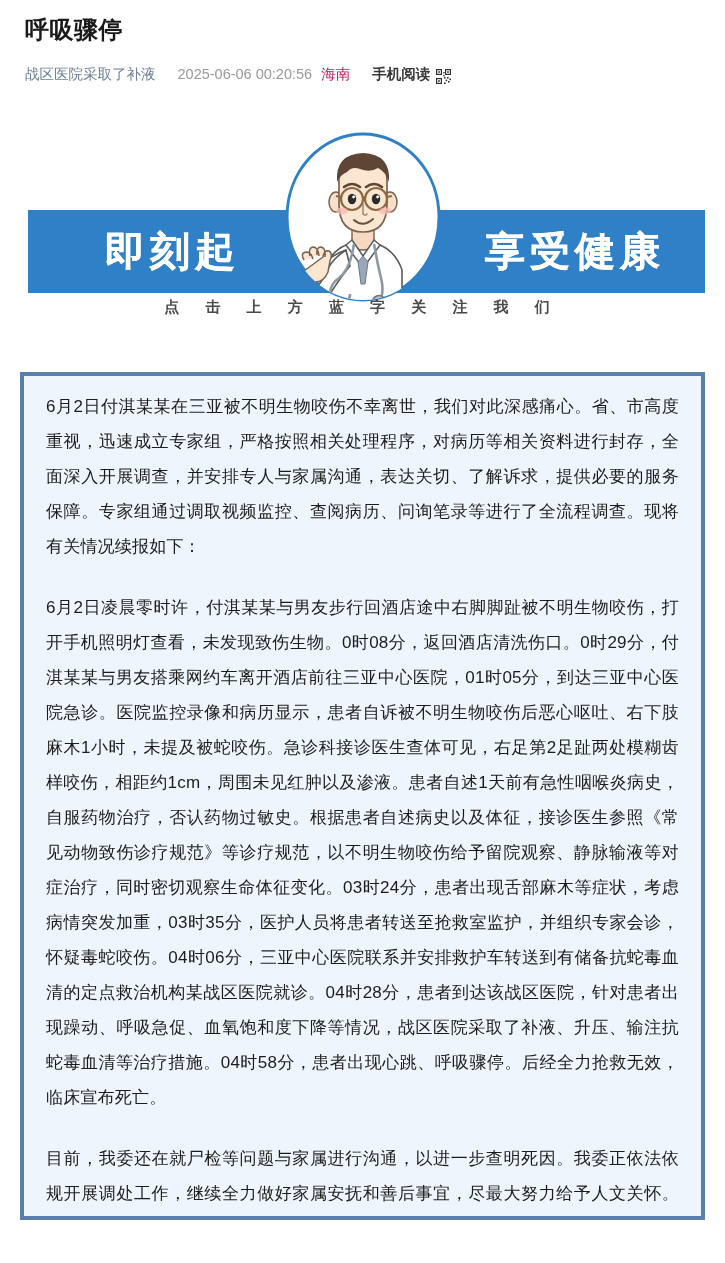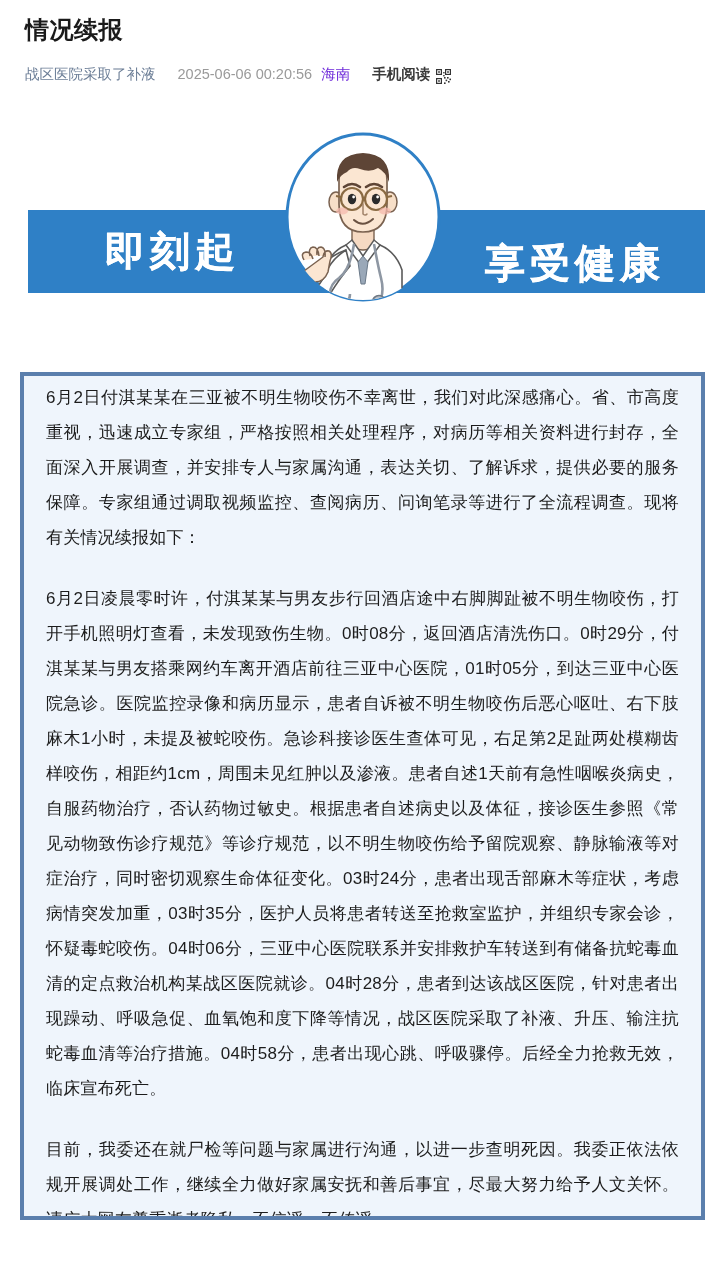--- a/index.html
+++ b/index.html
@@ -37,21 +37,21 @@
     white-space: nowrap;
   }
   .byline-source {
     color: #6b7d96;
   }
   .byline-datetime {
     color: #9a9a9a;
     margin-left: 22px;
   }
   .byline-region {
-    color: #6d28d9;
+    color: #be185d;
     margin-left: 9px;
   }
   .byline-mobile {
     color: #3a3a3a;
     margin-left: 22px;
     font-weight: bold;
   }
   .qr-icon {
     margin-left: 6px;
     display: inline-block;
@@ -82,21 +82,21 @@
     height: 68px;
     line-height: 83px;
     font-size: 40px;
     font-weight: 900;
     color: #ffffff;
     letter-spacing: 5px;
     font-family: "DejaVu Sans", "Liberation Sans", sans-serif;
     -webkit-text-stroke: 0.4px #ffffff;
   }
   .banner-text-left  { left: 105px; }
-  .banner-text-right { right: 60px; margin-top: 12px; }
+  .banner-text-right { right: 60px; }
 
   .doctor-badge {
     position: absolute;
     left: 50%;
     transform: translateX(-50%);
     top: 30px;
     width: 158px;
     height: 170px;
   }
   .banner-caption {
@@ -114,38 +114,38 @@
   
   .content-card {
     position: absolute;
     left: 20px;
     top: 372px;
     width: 685px;
     height: 848px;
     box-sizing: border-box;
     border: 4px solid #5b7fad;
     background: #eff5fc;
-    padding: 4px 22px 10px 22px;
+    padding: 13px 22px 10px 22px;
     overflow: hidden;
   }
   .content-card p {
     margin: 0 0 26px 0;
     font-size: 17px;
     line-height: 35px;
     color: #1c1c1c;
     text-align: justify;
     text-justify: inter-ideograph;
     letter-spacing: 0.2px;
   }
 </style>
 </head>
 <body>
 
 <div class="article-header">
-  <h1 class="page-title">情况续报</h1>
+  <h1 class="page-title">呼吸骤停</h1>
 
   <div class="byline">
     <span class="byline-source" style="color: rgb(107, 125, 150);">战区医院采取了补液</span>
     <span class="byline-datetime">2025-06-06 00:20:56</span>
     <span class="byline-region">海南</span>
     <span class="byline-mobile">手机阅读</span>
     <span class="qr-icon">
       <svg viewBox="0 0 15 15" width="15" height="15" aria-hidden="true">
         <rect x="0" y="0" width="6" height="6" fill="#333"></rect>
         <rect x="1.2" y="1.2" width="3.6" height="3.6" fill="#fff"></rect>
@@ -226,20 +226,21 @@
 
         <path d="M20 128 Q16 121 22 120 Q27 120 29 127 M26 124 Q24 116 29 115 Q34 115 35 124 M33 123 Q32 115 37 115 Q42 116 41 125 M39 125 Q40 118 45 119 Q49 121 46 129 L44 140 Q40 150 31 150 Q22 148 20 139 Z" fill="#fbe6d2" stroke="#7a6250" stroke-width="1.5" stroke-linejoin="round"></path>
 
         <path d="M70 112 Q66 138 55 146 Q46 152 46 162 Q47 172 57 172 Q66 171 66 162" fill="none" stroke="#8e97a3" stroke-width="2.6"></path>
         <path d="M90 112 Q94 134 97 146 Q100 158 97 166" fill="none" stroke="#8e97a3" stroke-width="2.6"></path>
         <circle cx="95" cy="170" r="6.5" fill="#b9c0c9" stroke="#6f7883" stroke-width="1.6"></circle>
       </g>
     </svg>
   </div>
 
+  <div class="banner-caption">点 击 上 方 蓝 字 关 注 我 们</div>
 </div>
 
 <div class="content-card" style="border-color: rgb(91, 127, 173); background: rgb(239, 245, 252);">
   <p>6月2日付淇某某在三亚被不明生物咬伤不幸离世，我们对此深感痛心。省、市高度重视，迅速成立专家组，严格按照相关处理程序，对病历等相关资料进行封存，全面深入开展调查，并安排专人与家属沟通，表达关切、了解诉求，提供必要的服务保障。专家组通过调取视频监控、查阅病历、问询笔录等进行了全流程调查。现将有关情况续报如下：</p>
   <p>6月2日凌晨零时许，付淇某某与男友步行回酒店途中右脚脚趾被不明生物咬伤，打开手机照明灯查看，未发现致伤生物。0时08分，返回酒店清洗伤口。0时29分，付淇某某与男友搭乘网约车离开酒店前往三亚中心医院，01时05分，到达三亚中心医院急诊。医院监控录像和病历显示，患者自诉被不明生物咬伤后恶心呕吐、右下肢麻木1小时，未提及被蛇咬伤。急诊科接诊医生查体可见，右足第2足趾两处模糊齿样咬伤，相距约1cm，周围未见红肿以及渗液。患者自述1天前有急性咽喉炎病史，自服药物治疗，否认药物过敏史。根据患者自述病史以及体征，接诊医生参照《常见动物致伤诊疗规范》等诊疗规范，以不明生物咬伤给予留院观察、静脉输液等对症治疗，同时密切观察生命体征变化。03时24分，患者出现舌部麻木等症状，考虑病情突发加重，03时35分，医护人员将患者转送至抢救室监护，并组织专家会诊，怀疑毒蛇咬伤。04时06分，三亚中心医院联系并安排救护车转送到有储备抗蛇毒血清的定点救治机构某战区医院就诊。04时28分，患者到达该战区医院，针对患者出现躁动、呼吸急促、血氧饱和度下降等情况，战区医院采取了补液、升压、输注抗蛇毒血清等治疗措施。04时58分，患者出现心跳、呼吸骤停。后经全力抢救无效，临床宣布死亡。</p>
   <p>目前，我委还在就尸检等问题与家属进行沟通，以进一步查明死因。我委正依法依规开展调处工作，继续全力做好家属安抚和善后事宜，尽最大努力给予人文关怀。请广大网友尊重逝者隐私，不信谣、不传谣。</p>
 
 </div>
 
 </body></html>

